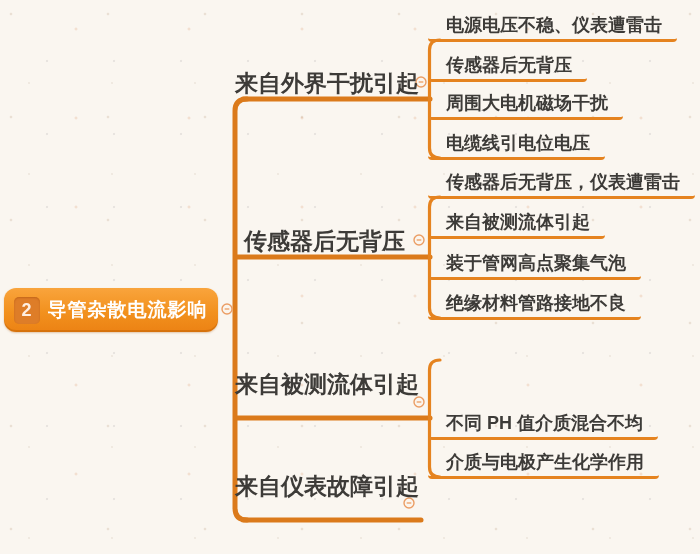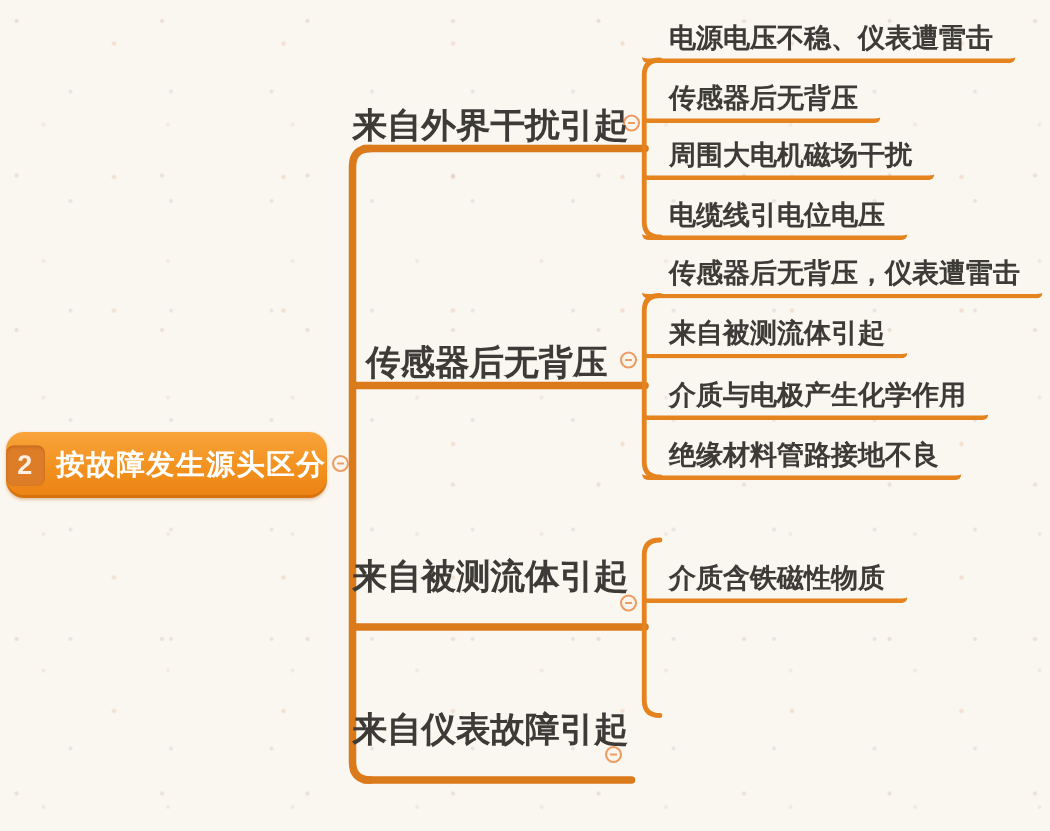--- a/index.html
+++ b/index.html
@@ -73,34 +73,35 @@
       <line x1="416.7" y1="402" x2="421.3" y2="402" stroke="#eb9d64" stroke-width="1.3"></line>
     </g>
     <g>
       <circle cx="409" cy="503" r="5" fill="#fbf5ed" stroke="#eb9d64" stroke-width="1.4"></circle>
       <line x1="406.7" y1="503" x2="411.3" y2="503" stroke="#eb9d64" stroke-width="1.3"></line>
     </g>
   </svg>
 
   <div class="topic">
     <span class="badge">2</span>
-    <span>按故障发生源头区分</span>
+    <span>导管杂散电流影响</span>
   </div>
 
   <div class="branch" style="top:68px">来自外界干扰引起</div>
   <div class="branch" style="top:226px">传感器后无背压</div>
   <div class="branch" style="top:369px">来自被测流体引起</div>
   <div class="branch" style="top:471px">来自仪表故障引起</div>
 
   <div class="leaf" style="top:12px">电源电压不稳、仪表遭雷击</div>
   <div class="leaf" style="top:52px">传感器后无背压</div>
   <div class="leaf" style="top:90px">周围大电机磁场干扰</div>
   <div class="leaf" style="top:130px">电缆线引电位电压</div>
 
   <div class="leaf" style="top:169px">传感器后无背压，仪表遭雷击</div>
   <div class="leaf" style="top:209px">来自被测流体引起</div>
-  <div class="leaf" style="top:250px">介质与电极产生化学作用</div>
+  <div class="leaf" style="top:250px">装于管网高点聚集气泡</div>
   <div class="leaf" style="top:290px">绝缘材料管路接地不良</div>
 
-  <div class="leaf" style="top:372px">介质含铁磁性物质</div>
+  <div class="leaf" style="top:410px">不同 PH 值介质混合不均</div>
+  <div class="leaf" style="top:449px">介质与电极产生化学作用</div>
 
 
 </div>
 
 </body></html>

